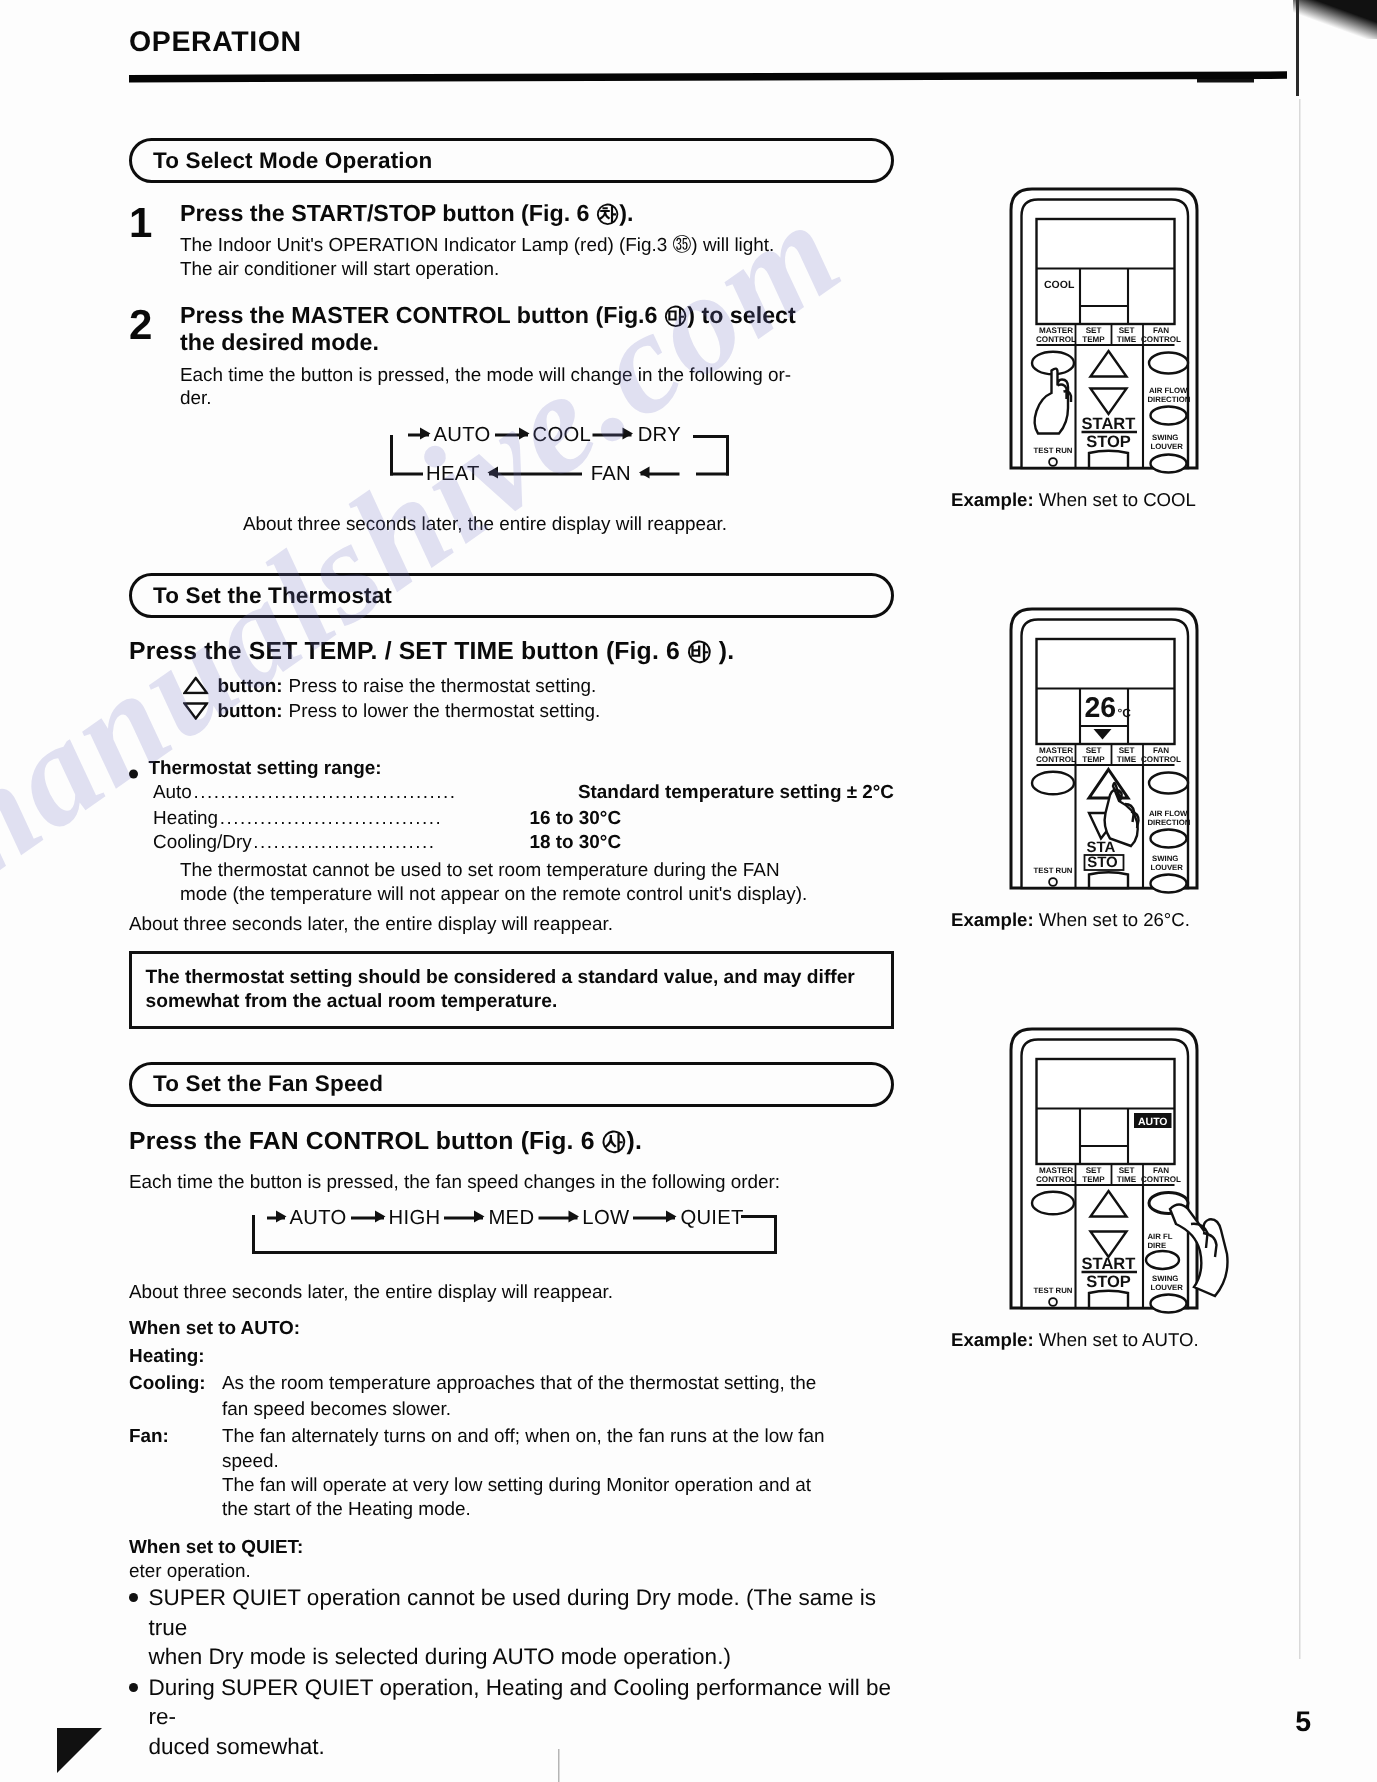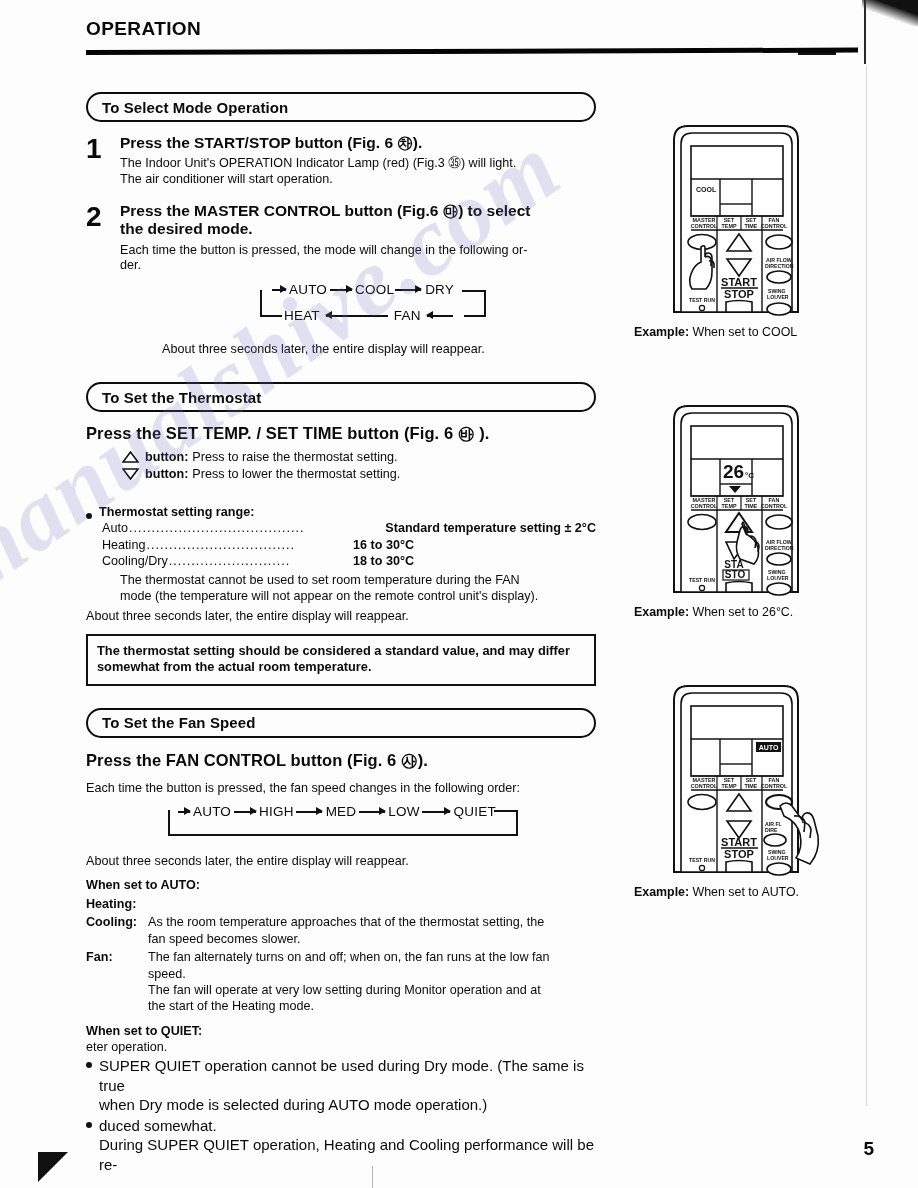--- a/index.html
+++ b/index.html
@@ -406,22 +406,22 @@
     <div class="q-bullet">
       <span class="dot"></span>
       <span>
         <span>SUPER QUIET operation cannot be used during Dry mode. (The same is true</span>
         <span style="display:block;margin-left:0;">when Dry mode is selected during AUTO mode operation.)</span>
       </span>
     </div>
     <div class="q-bullet">
       <span class="dot"></span>
       <span>
+        <span>During SUPER QUIET operation, Heating and Cooling performance will be re-</span>
         <span style="display:block;">duced somewhat.</span>
-        <span>During SUPER QUIET operation, Heating and Cooling performance will be re-</span>
       </span>
     </div>
 
   </div>
 
   <div class="remote-block" style="left:634px;top:116px;">
     <svg width="200" height="200" viewBox="0 0 200 200">
 
       <path d="M40 24 Q40 10 54 10 L150 10 Q164 10 164 24 L164 196 L40 196 Z" fill="#fff" stroke="#111" stroke-width="2"></path>
       <path d="M47 28 Q47 17 58 17 L147 17 Q158 17 158 28 L158 196 L47 196 Z" fill="#fff" stroke="#111" stroke-width="1.6"></path>

